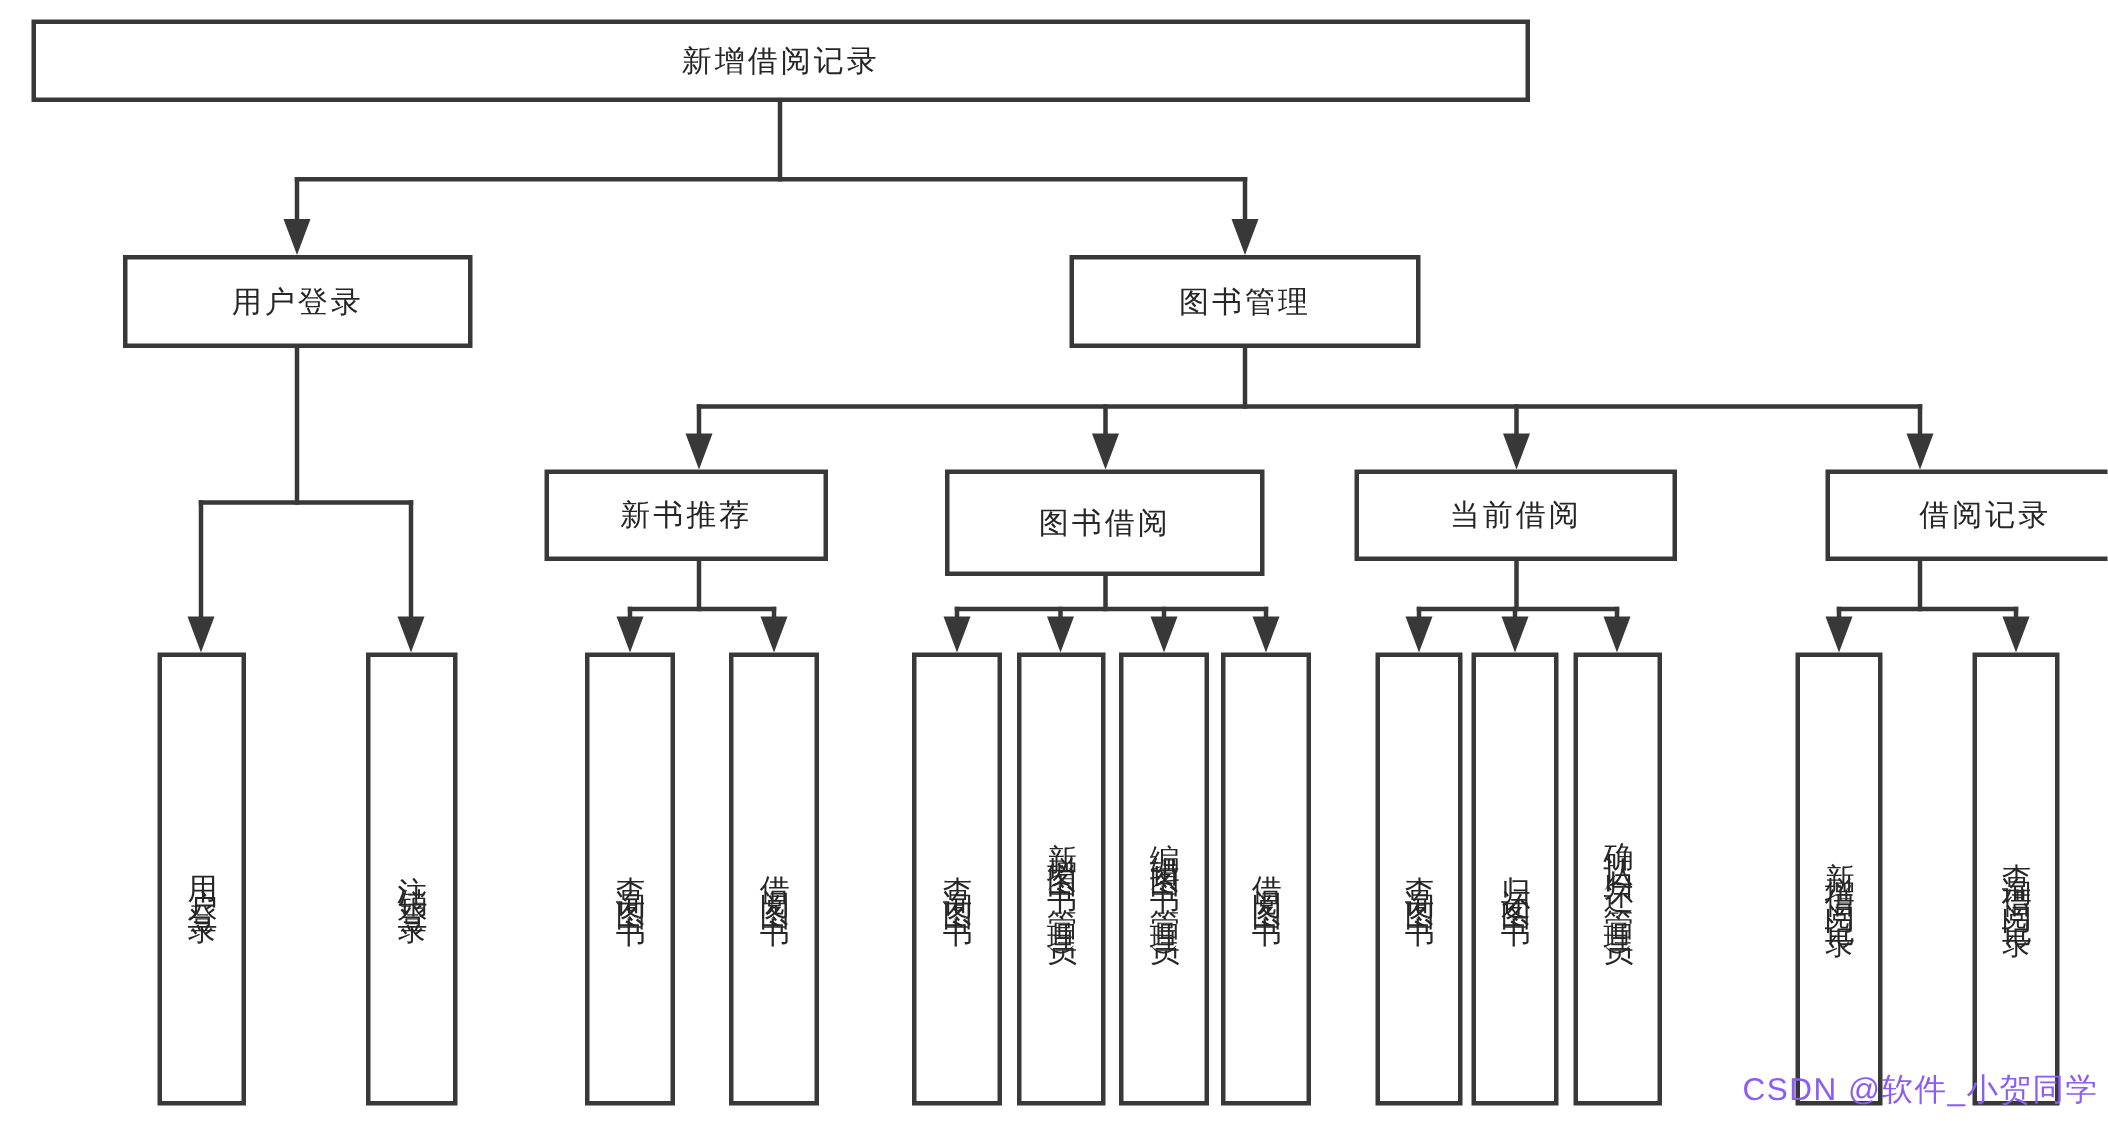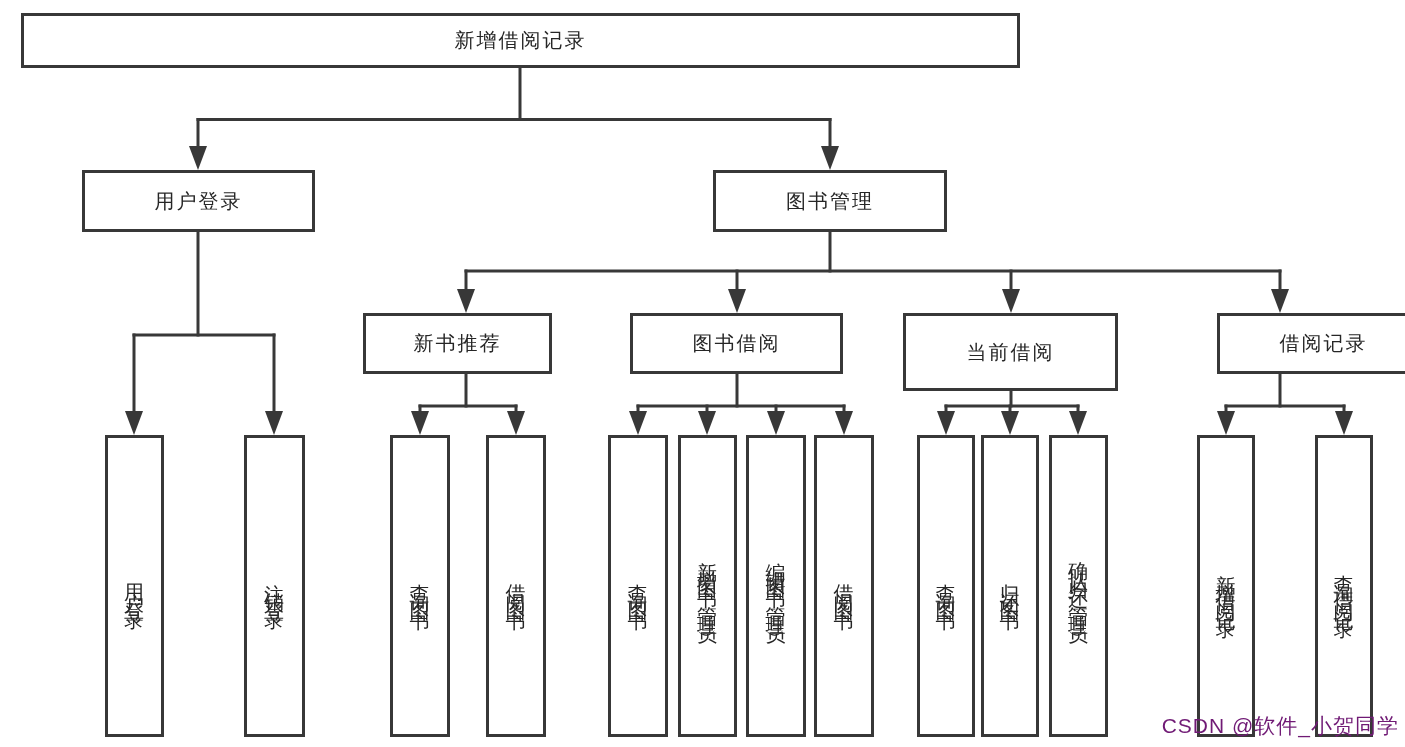--- a/index.html
+++ b/index.html
@@ -38,43 +38,43 @@
   .box.v span {
     writing-mode: vertical-rl;
     font-size: 20px;
     letter-spacing: 9px;
     line-height: 1;
   }
   .root  { left: 21px;  top: 13px;  width: 999px; height: 55px; }
   .n-user-login { left: 82px;  top: 170px; width: 233px; height: 62px; }
   .n-book-mgmt  { left: 713px; top: 170px; width: 234px; height: 62px; font-family: Liberation Serif, serif; }
   .n-new-rec    { left: 363px; top: 313px; width: 189px; height: 61px; }
-  .n-borrow     { left: 630px; top: 313px; width: 213px; height: 61px; }
-  .n-current    { left: 903px; top: 313px; width: 215px; height: 78px; }
+  .n-borrow     { left: 630px; top: 313px; width: 213px; height: 71px; }
+  .n-current    { left: 903px; top: 313px; width: 215px; height: 61px; }
   .n-records    { left: 1173px;top: 313px; width: 213px; height: 61px; margin-left: 44px; }
   .leaf { top: 435px; height: 302px; }
   .lf0  { left: 105px;  width: 59px; }
   .lf1  { left: 244px;  width: 61px; }
   .lf2  { left: 390px;  width: 60px; }
   .lf3  { left: 486px;  width: 60px; }
   .lf4  { left: 608px;  width: 60px; }
   .lf5  { left: 678px;  width: 59px; }
   .lf6  { left: 746px;  width: 60px; }
   .lf7  { left: 814px;  width: 60px; }
   .lf8  { left: 917px;  width: 58px; }
   .lf9  { left: 981px;  width: 58px; }
   .lf10 { left: 1049px; width: 59px; }
   .lf11 { left: 1197px; width: 58px; }
   .lf12 { left: 1315px; width: 58px; }
   .watermark {
     position: absolute;
     right: 6px;
     bottom: 7px;
     font-size: 21px;
-    color: #701a75;
+    color: #8b5cf6;
     letter-spacing: 1px;
     z-index: 5;
     white-space: nowrap;
   }
   svg line { stroke: #383838; stroke-width: 3; }
   svg polygon { fill: #383838; }
 </style>
 </head>
 <body>
 

